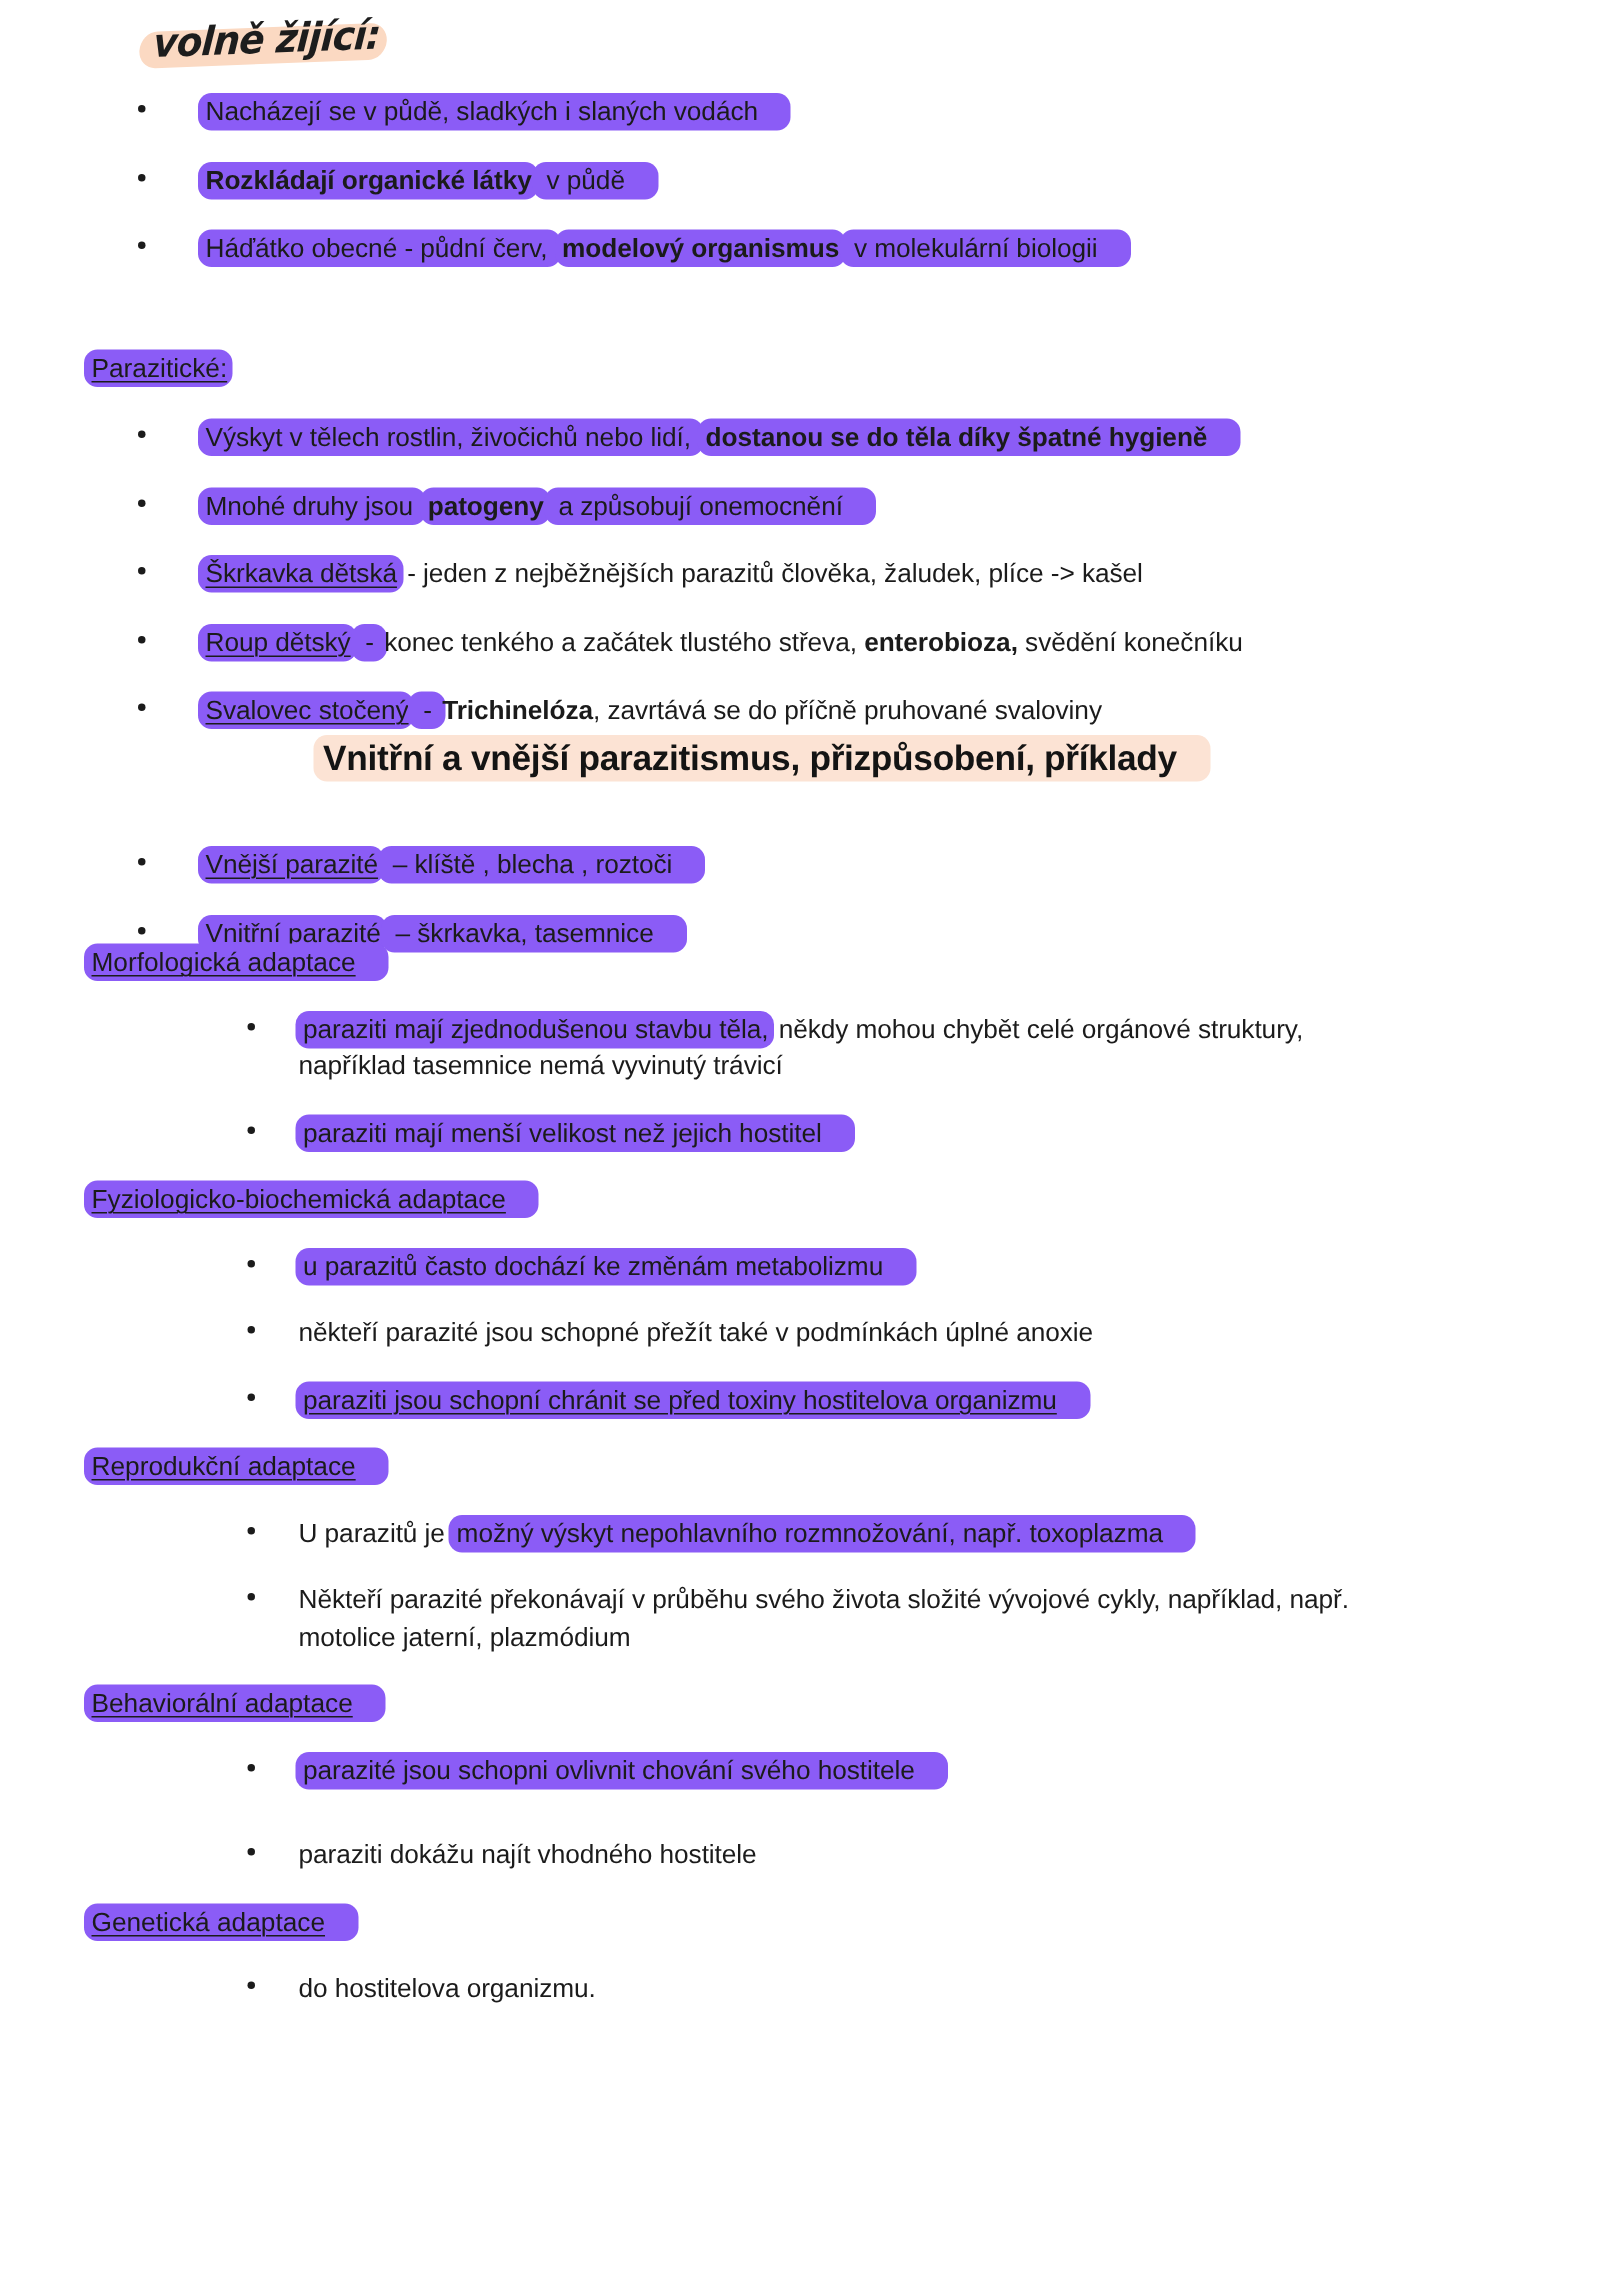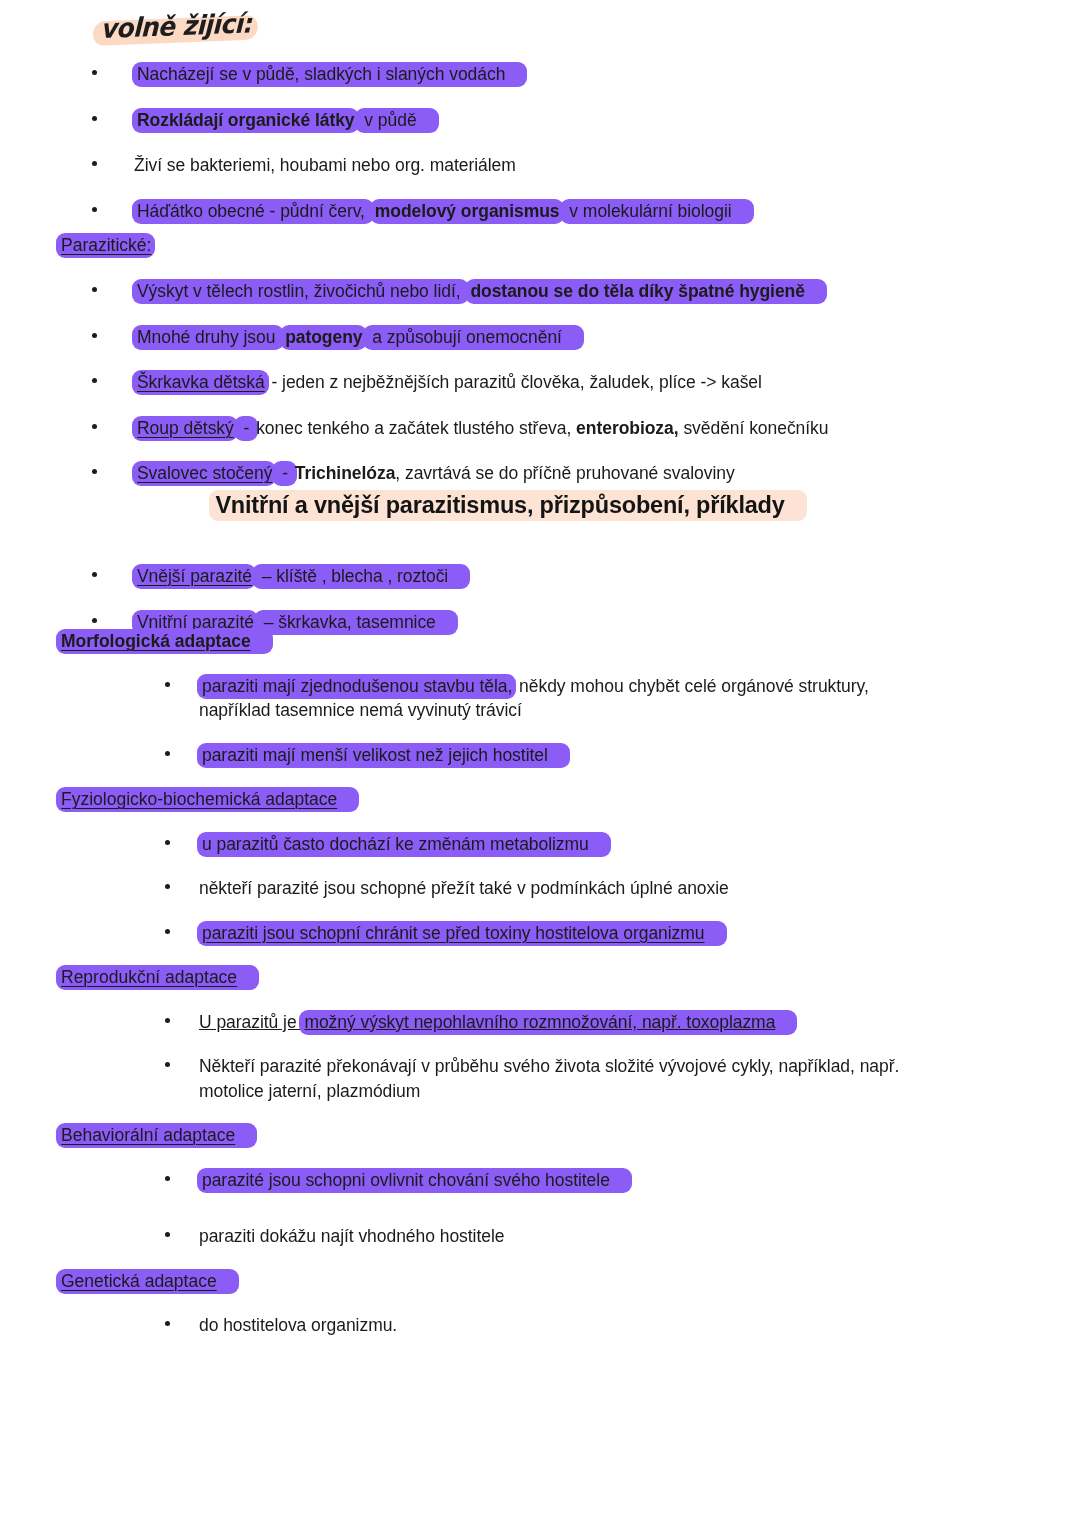--- a/index.html
+++ b/index.html
@@ -141,24 +141,20 @@
       <div class="bullet-row lvl1" style="margin-bottom: 21px;">
         <span class="dot"></span>
         <span class="row-text txt"><span class="hl hl-tail">Nacházejí se v půdě, sladkých i slaných vodách</span></span>
       </div>
       <div class="bullet-row lvl1" style="margin-bottom: 21px;">
         <span class="dot"></span>
         <span class="row-text txt"><span class="hl b">Rozkládají organické látky</span><span class="hl hl-tail"> v půdě</span></span>
       </div>
       <div class="bullet-row lvl1" style="margin-bottom: 21px;">
         <span class="dot"></span>
-        <span class="row-text txt"><span>Živí se bakteriemi, houbami nebo org. materiálem</span></span>
-      </div>
-      <div class="bullet-row lvl1" style="margin-bottom: 21px;">
-        <span class="dot"></span>
         <span class="row-text txt"><span class="hl">Háďátko obecné - půdní červ, </span><span class="hl b">modelový organismus</span><span class="hl hl-tail"> v molekulární biologii</span></span>
       </div>
     </div>
 
   <div class="block" id="parazitic-head" style="left:58px; top:233px; width:920px;"><span class="sect-head hl ul">Parazitické:</span></div>
 
   <div class="block" id="parazitic" style="left:92px; top:279px; width:940px;">
       <div class="bullet-row lvl1" style="margin-bottom: 21px;">
         <span class="dot"></span>
         <span class="row-text txt"><span class="hl">Výskyt v tělech rostlin, živočichů nebo lidí, </span><span class="hl b hl-tail">dostanou se do těla díky špatné hygieně</span></span>
@@ -191,21 +187,21 @@
         <span class="row-text txt"><span class="hl ul">Vnější parazité</span><span class="hl hl-tail"> – klíště , blecha , roztoči</span></span>
       </div>
       <div class="bullet-row lvl1" style="margin-bottom: 21px;">
         <span class="dot"></span>
         <span class="row-text txt"><span class="hl ul">Vnitřní parazité</span><span class="hl hl-tail"> – škrkavka, tasemnice</span></span>
       </div>
     </div>
 
   <div class="block" id="adaptations" style="left:58px; top:629px; width:1000px;">
       <div style="margin-bottom: 14px;">
-        <div style="margin-bottom: 20px; font-weight: bold;"><span class="sect-head hl hl-tail ul">Morfologická adaptace</span></div>
+        <div style="margin-bottom: 20px;"><span class="sect-head hl hl-tail ul">Morfologická adaptace</span></div>
         <div class="bullet-row lvl2" style="margin-bottom: 20px; margin-left: 107px;">
           <span class="dot"></span>
           <span class="row-text txt">
             <span style="display: block;"><span class="hl">paraziti mají zjednodušenou stavbu těla,</span><span> někdy mohou chybět celé orgánové struktury,</span></span>
             <span style="display: block;"><span>například tasemnice nemá vyvinutý trávicí</span></span>
           </span>
         </div>
         <div class="bullet-row lvl2" style="margin-bottom: 20px; margin-left: 107px;">
           <span class="dot"></span>
           <span class="row-text txt">
@@ -232,21 +228,21 @@
           <span class="row-text txt">
             <span style="display: block;"><span class="hl ul hl-tail">paraziti jsou schopní chránit se před toxiny hostitelova organizmu</span></span>
           </span>
         </div>
       </div>
       <div style="margin-bottom: 14px;">
         <div style="margin-bottom: 20px;"><span class="sect-head hl hl-tail ul">Reprodukční adaptace</span></div>
         <div class="bullet-row lvl2" style="margin-bottom: 20px; margin-left: 107px;">
           <span class="dot"></span>
           <span class="row-text txt">
-            <span style="display: block; text-decoration: underline;"><span>U parazitů je </span><span class="hl hl-tail">možný výskyt nepohlavního rozmnožování, např. toxoplazma</span></span>
+            <span style="display: block;"><span>U parazitů je </span><span class="hl hl-tail">možný výskyt nepohlavního rozmnožování, např. toxoplazma</span></span>
           </span>
         </div>
         <div class="bullet-row lvl2" style="margin-bottom: 20px; margin-left: 107px;">
           <span class="dot"></span>
           <span class="row-text txt">
             <span style="display: block;"><span>Někteří parazité překonávají v průběhu svého života složité vývojové cykly, například, např.</span></span>
             <span style="display: block;"><span>motolice jaterní, plazmódium</span></span>
           </span>
         </div>
       </div>

